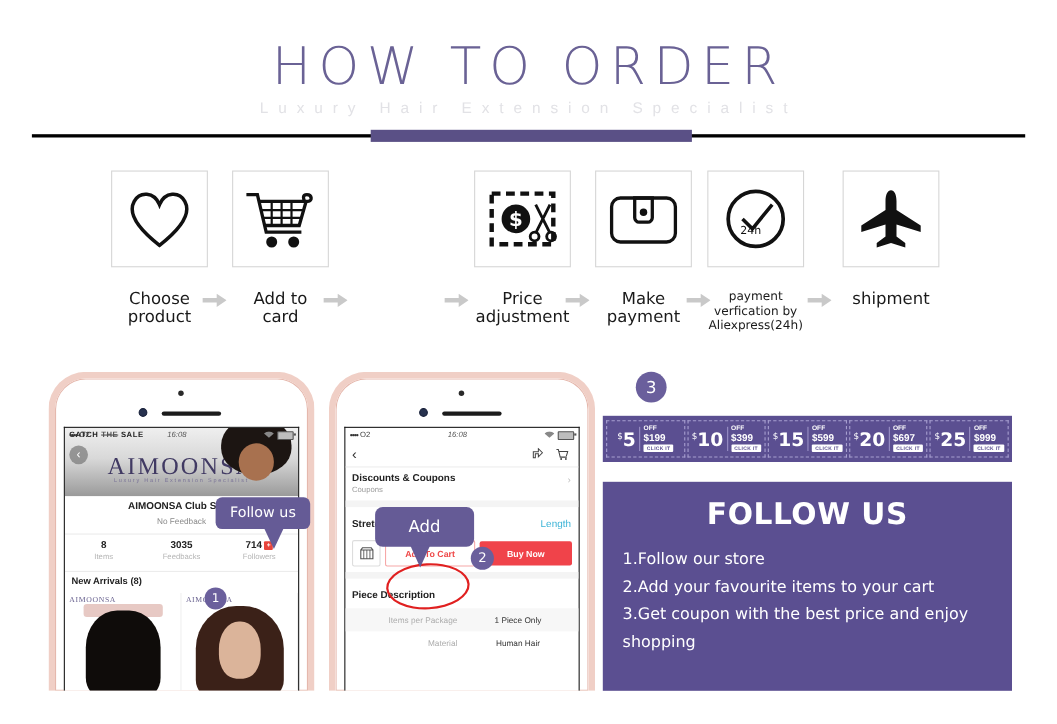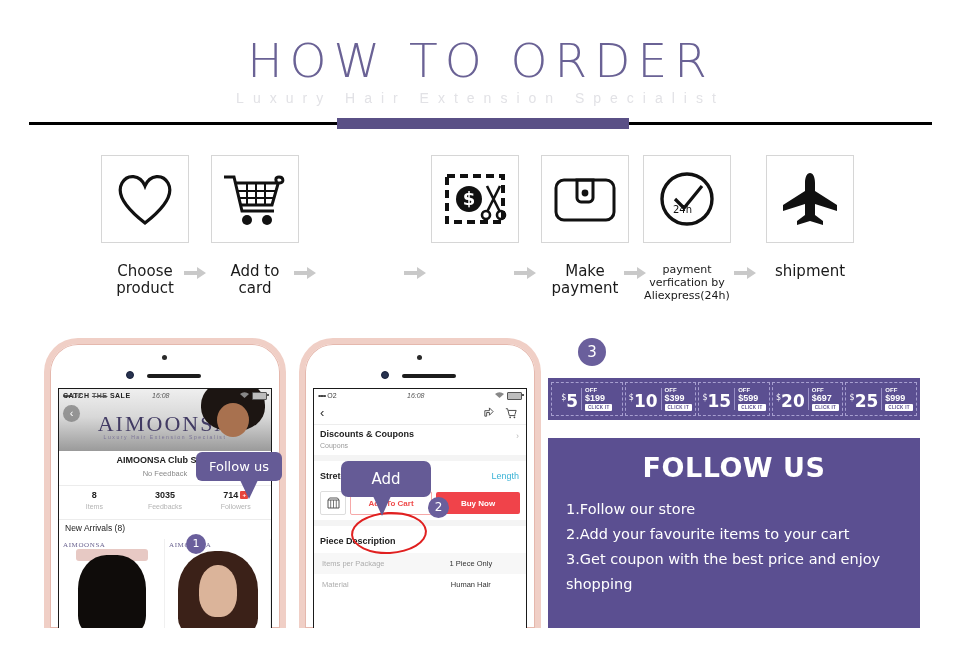--- a/index.html
+++ b/index.html
@@ -312,21 +312,21 @@
     font-size: 6px;
     line-height: 8px;
     border-radius: 1px;
     vertical-align: 1px;
     margin-left: 2px;
   }
   #p1-arrivals {
     position: absolute;
     left: 6px; top: 134px;
     font-size: 8.5px;
-    font-weight: normal;
+    font-weight: bold;
     color: #222;
   }
   #p1-grid {
     position: absolute;
     left: 0; top: 150px;
     width: 100%;
     height: 96px;
     display: flex;
   }
   .p1-card {
@@ -534,21 +534,21 @@
     left: 0; top: 164px;
     width: 100%;
   }
   .p2-row {
     display: flex;
     height: 21px;
     align-items: center;
     font-size: 7.5px;
   }
   .p2-row.alt { background: #f7f7f7; }
-  .p2-k { width: 48%; padding-left: 8px; color: #adadad; box-sizing: border-box; }
+  .p2-k { width: 48%; padding-left: 8px; color: #adadad; box-sizing: border-box; text-align: right; }
   .p2-v { flex: 1; color: #333; text-align: center; }
 
   #redcircle {
     position: absolute;
     left: 351px; top: 512px;
     width: 72px; height: 38px;
     border: 2px solid #e02020;
     border-radius: 50%;
     z-index: 18;
     transform: rotate(-3deg);
@@ -757,20 +757,24 @@
     <div class="step-box">
       <svg width="64" height="58" viewBox="0 0 64 58">
         <rect x="4" y="6" width="56" height="46" fill="none" stroke="#111" stroke-width="4" stroke-dasharray="8 5"></rect>
         <circle cx="26" cy="29" r="13" fill="#111"></circle>
         <text x="26" y="35" font-size="18" fill="#fff" text-anchor="middle" font-family="DejaVu Sans, sans-serif" font-weight="bold">$</text>
         <path d="M44 16 L57 42 M57 16 L44 42" stroke="#111" stroke-width="2.6" fill="none"></path>
         <circle cx="43" cy="45" r="4" fill="none" stroke="#111" stroke-width="2.6"></circle>
         <circle cx="58" cy="45" r="4" fill="none" stroke="#111" stroke-width="2.6"></circle>
       </svg>
     </div>
+    <div class="step-label">
+      <span>Price</span><br>
+      <span>adjustment</span>
+    </div>
   </div>
   <div class="arrow" style="left:514px">
     <svg width="22" height="12" viewBox="0 0 22 12">
         <path d="M0 4 h13 v-4 l9 6 -9 6 v-4 H0 Z" fill="#c9c9c9"></path>
       </svg>
   </div>
 
   <div class="step" style="left:533px">
     <div class="step-box">
       <svg width="64" height="50" viewBox="0 0 64 50">

